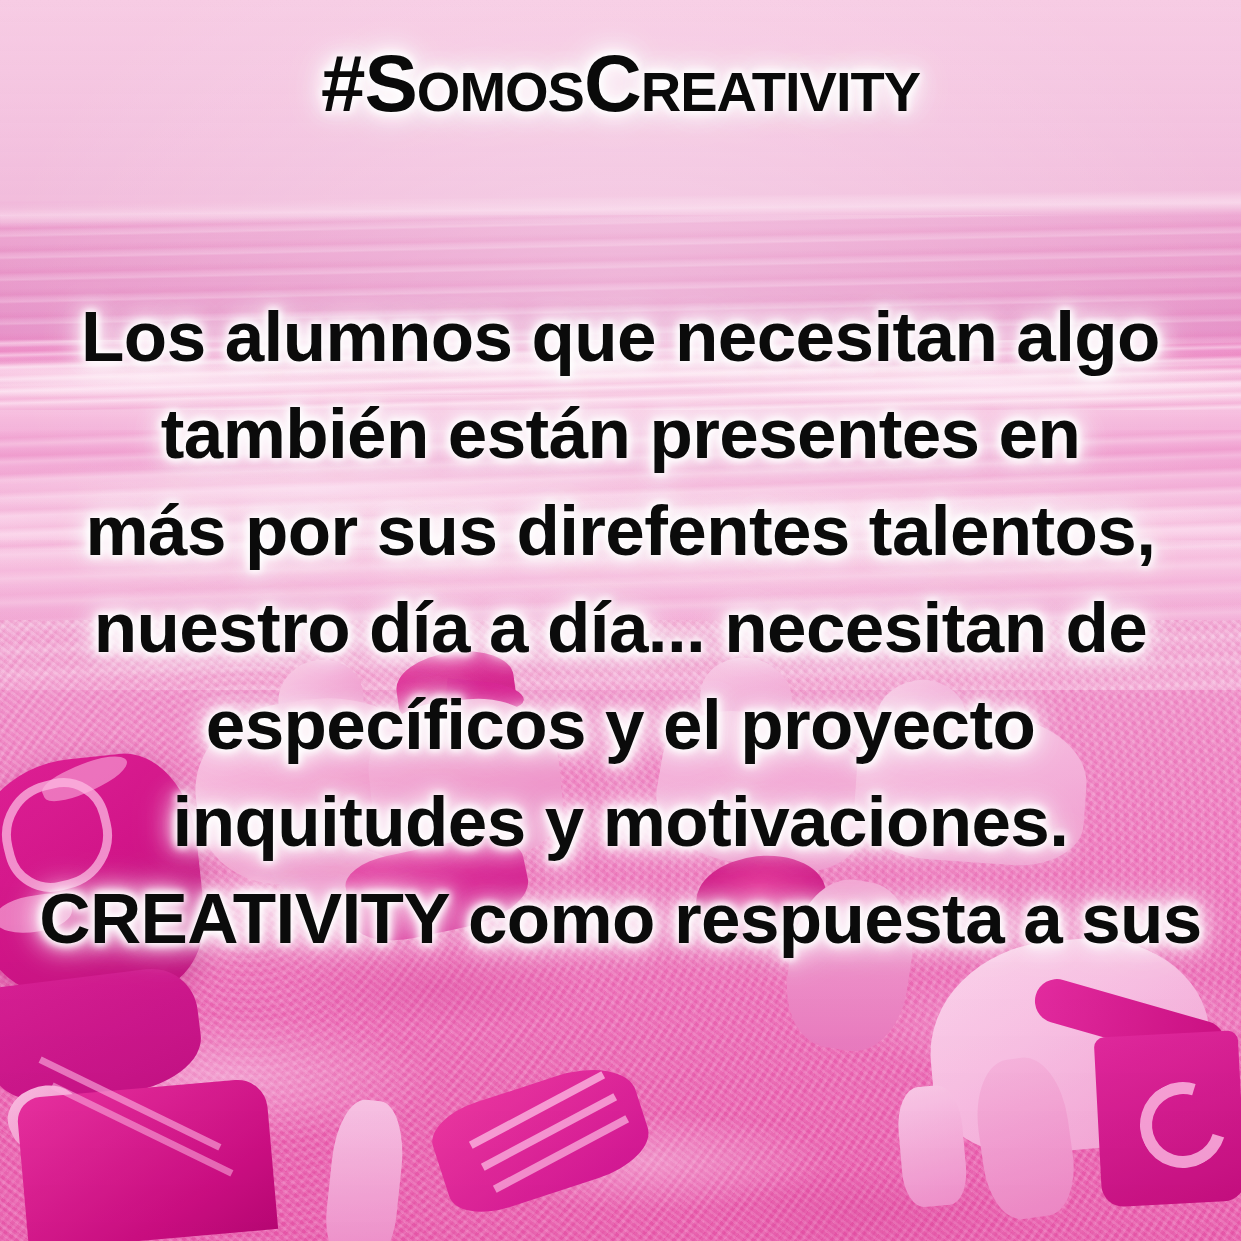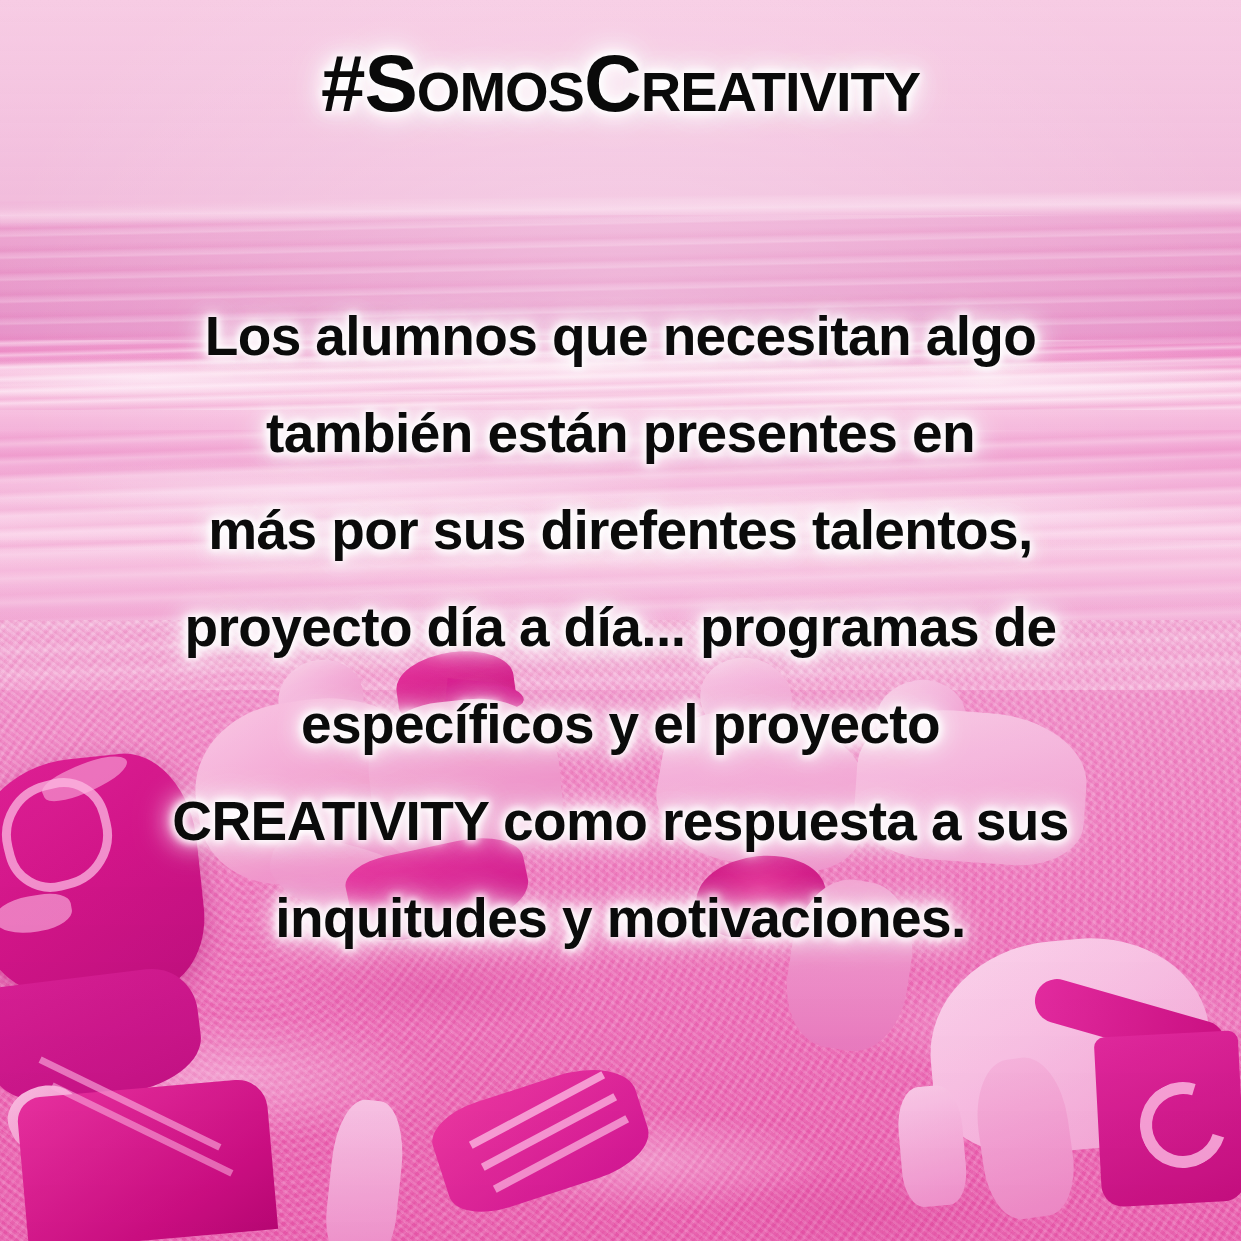--- a/index.html
+++ b/index.html
@@ -394,21 +394,21 @@
 
   .body-block {
     position: absolute;
     left: 20px;
     top: 288px;
     width: 1201px;
     text-align: center;
   }
   .body-line {
     display: block;
-    font-size: 55px;
+    font-size: 71px;
     font-weight: 700;
     line-height: 97px;
     color: #0b0b0b;
     letter-spacing: -0.6px;
     white-space: nowrap;
     text-shadow:
       0 0 8px #ffffff, 0 0 8px #ffffff, 0 0 14px #ffffff,
       0 0 22px #ffffff, 0 0 30px rgba(255,255,255,0.95),
       0 0 44px rgba(255,255,255,0.75);
   }
@@ -487,20 +487,20 @@
   </div>
 
   <div id="text-layer">
 
     <div class="headline">#SomosCreativity</div>
 
     <div class="body-block">
       <span class="body-line">Los alumnos que necesitan algo</span>
       <span class="body-line">también están presentes en</span>
       <span class="body-line">más por sus direfentes talentos,</span>
-      <span class="body-line">proyecto día a día... programas de</span>
+      <span class="body-line">nuestro día a día... necesitan de</span>
       <span class="body-line">específicos y el proyecto</span>
+      <span class="body-line">inquitudes y motivaciones.</span>
       <span class="body-line">CREATIVITY como respuesta a sus</span>
-      <span class="body-line">inquitudes y motivaciones.</span>
     </div>
 
   </div>
 </div>
 
 </body></html>

